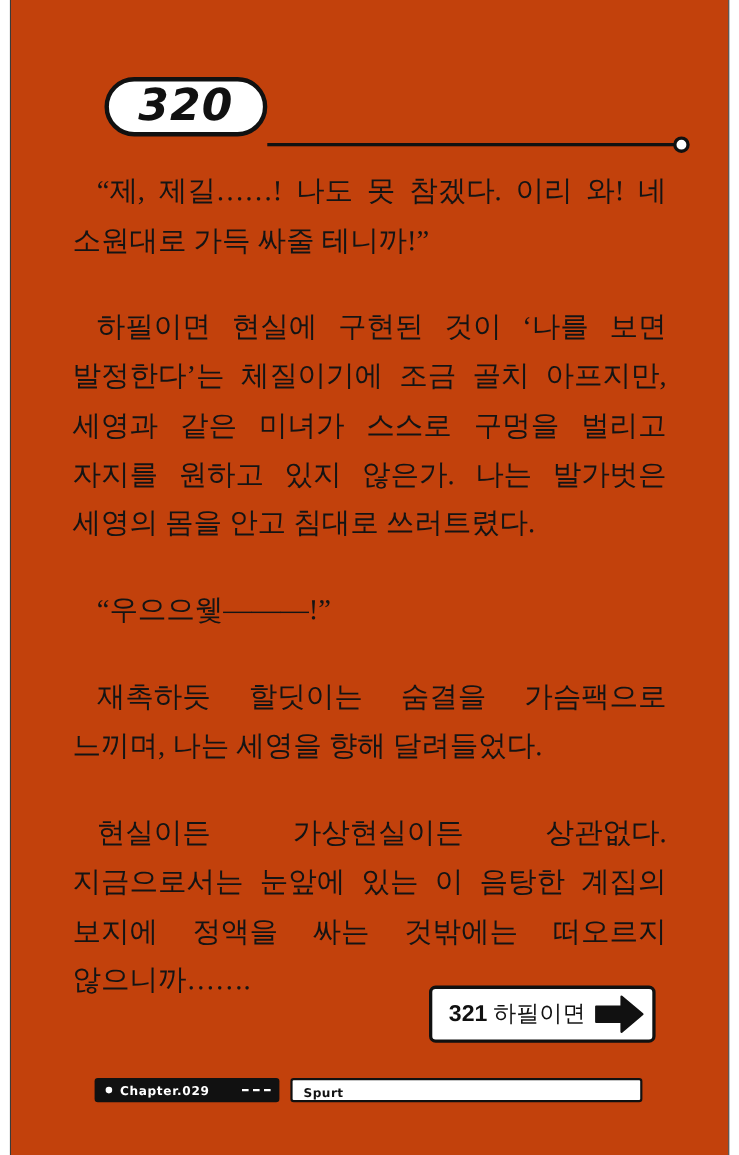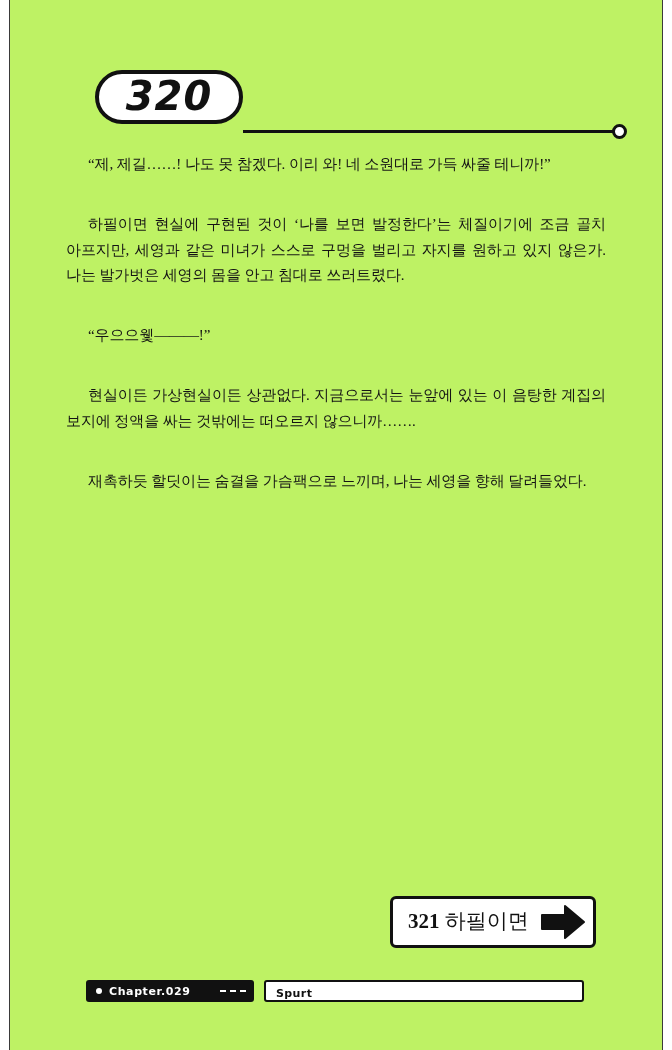--- a/index.html
+++ b/index.html
@@ -13,21 +13,21 @@
     position: relative;
     font-family: "Liberation Serif", "DejaVu Serif", serif;
     color: #141414;
     overflow: hidden;
   }
 
   
   .page {
     position: absolute;
     inset: 0;
-    background: #bef264;
+    background: #c2410c;
   }
   .edge-left {
     position: absolute;
     left: 0; top: 0; bottom: 0;
     width: 9px;
     background: #ffffff;
     border-right: 1px solid #3a3a3a;
   }
   .edge-right {
     position: absolute;
@@ -91,21 +91,21 @@
 
   
   .body-text {
     position: absolute;
     left: 66px;
     top: 152px;
     width: 540px;
   }
   .para {
     margin: 0 0 34px 0;
-    font-size: 15px;
+    font-size: 26px;
     line-height: 1.72;
     text-align: justify;
     text-indent: 22px;
     letter-spacing: -0.1px;
     word-break: keep-all;
   }
   .para.quote { text-indent: 22px; }
 
   
   .next-page {
@@ -129,21 +129,21 @@
     position: absolute;
     left: 18px;
     top: 11px;
     font-size: 21px;
     line-height: 28px;
     letter-spacing: 0px;
     color: #111111;
     white-space: nowrap;
   }
   .next-page-label .num {
-    font-family: Liberation Serif, serif;
+    font-family: Liberation Sans, sans-serif;
     font-weight: 700;
     font-size: 21px;
   }
   .arrow-wrap {
     position: absolute;
     right: 10px;
     top: 7px;
     width: 46px;
     height: 38px;
   }
@@ -226,22 +226,22 @@
       <span>320</span>
     </div>
     <div class="header-rule"></div>
     <div class="header-dot"></div>
   </div>
 
   <div class="body-text">
     <p class="para quote">“제, 제길……! 나도 못 참겠다. 이리 와! 네 소원대로 가득 싸줄 테니까!”</p>
     <p class="para">하필이면 현실에 구현된 것이 ‘나를 보면 발정한다’는 체질이기에 조금 골치 아프지만, 세영과 같은 미녀가 스스로 구멍을 벌리고 자지를 원하고 있지 않은가. 나는 발가벗은 세영의 몸을 안고 침대로 쓰러트렸다.</p>
     <p class="para quote">“우으으웿———!”</p>
+    <p class="para">재촉하듯 할딧이는 숨결을 가슴팩으로 느끼며, 나는 세영을 향해 달려들었다.</p>
     <p class="para">현실이든 가상현실이든 상관없다. 지금으로서는 눈앞에 있는 이 음탕한 계집의 보지에 정액을 싸는 것밖에는 떠오르지 않으니까…….</p>
-    <p class="para">재촉하듯 할딧이는 숨결을 가슴팩으로 느끼며, 나는 세영을 향해 달려들었다.</p>
   </div>
 
   <div class="next-page">
     <div class="next-page-box"></div>
     <div class="next-page-label">
       <span class="num">321</span><span>&nbsp;</span><span>하필이면</span>
     </div>
     <div class="arrow-wrap">
       <svg width="46" height="38" viewBox="0 0 46 38" xmlns="http://www.w3.org/2000/svg">
         <path d="M2 12 L25 12 L25 3 L44 19 L25 35 L25 26 L2 26 Z" fill="#111111" stroke="#111111" stroke-width="2" stroke-linejoin="round"></path>

